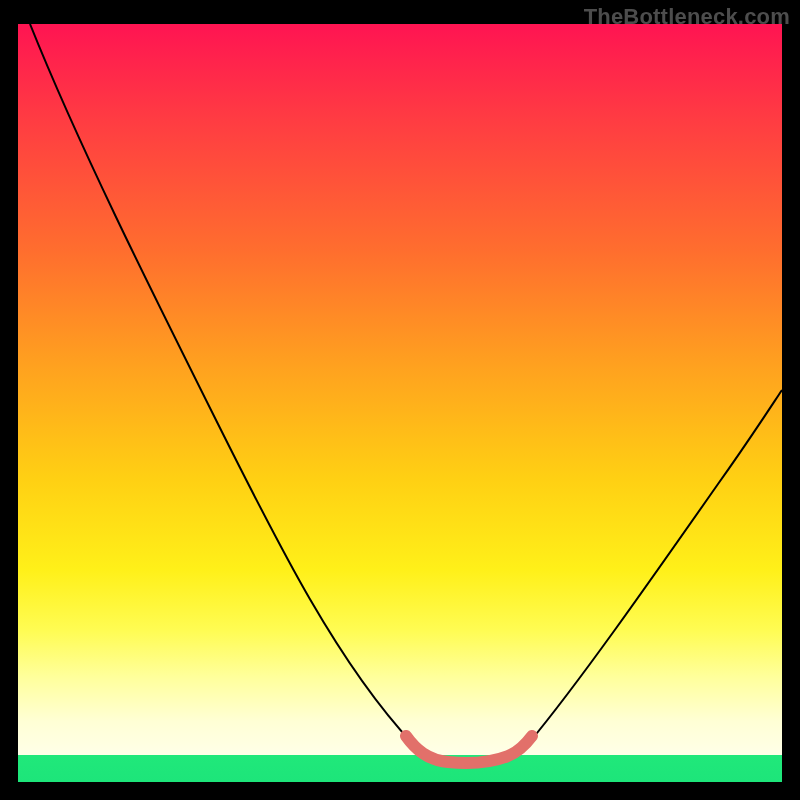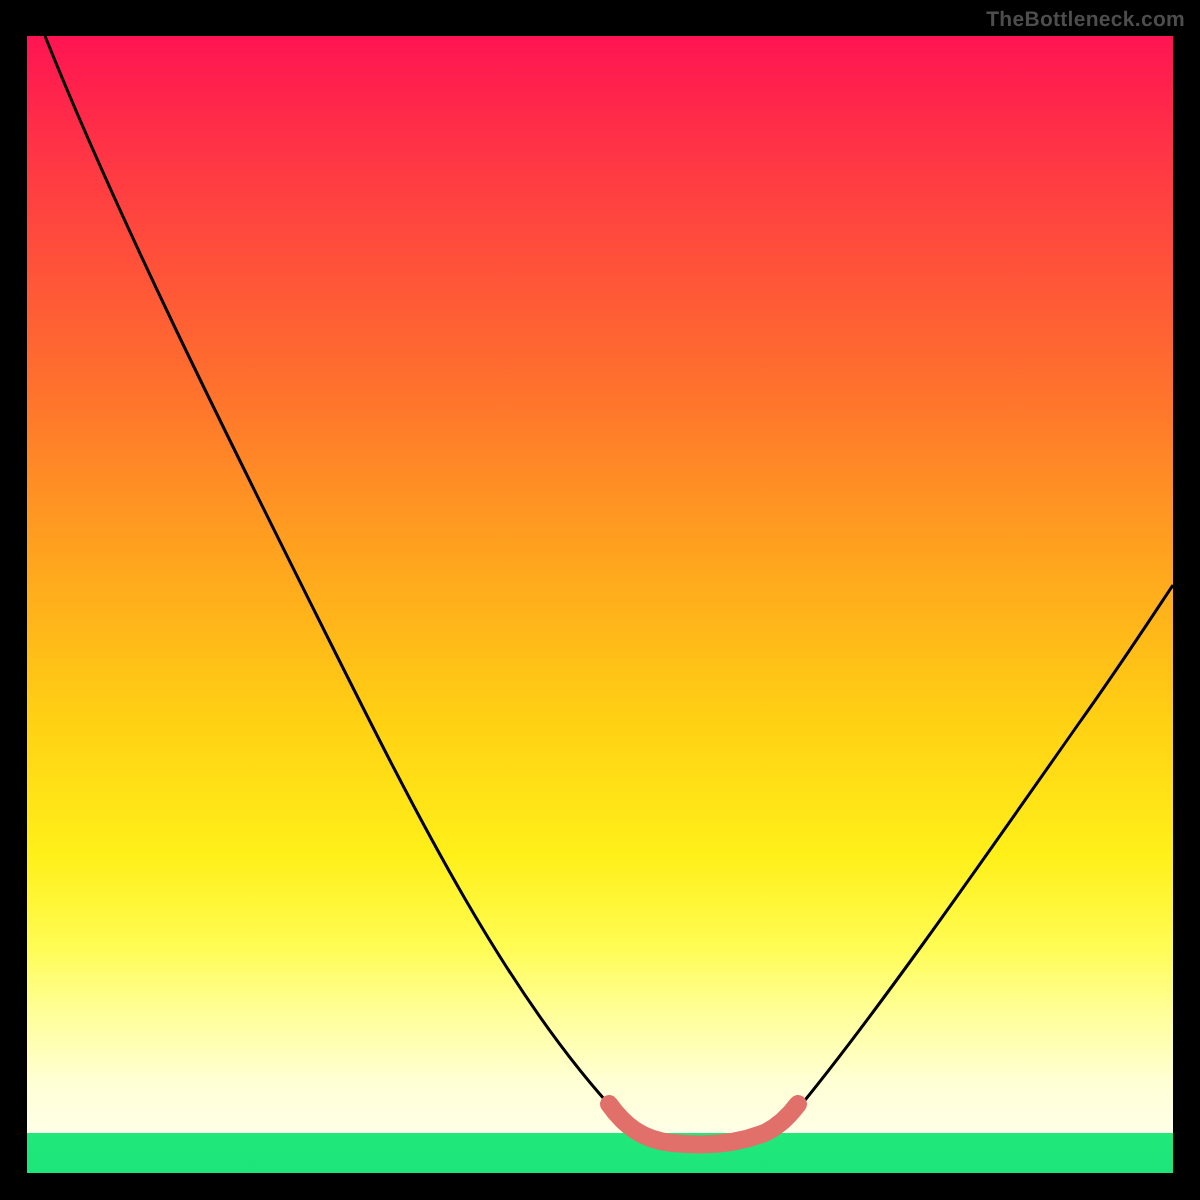--- a/index.html
+++ b/index.html
@@ -15,21 +15,21 @@
     position: relative;
     width: 800px;
     height: 800px;
     background: #000;
   }
   .watermark {
     position: absolute;
     top: 4px;
     right: 10px;
     color: #4d4d4d;
-    font-size: 14px;
+    font-size: 22px;
     font-weight: 600;
     letter-spacing: 0.2px;
     z-index: 10;
     user-select: none;
   }
   .plot-area {
     position: absolute;
     left: 18px;
     top: 24px;
     width: 764px;

